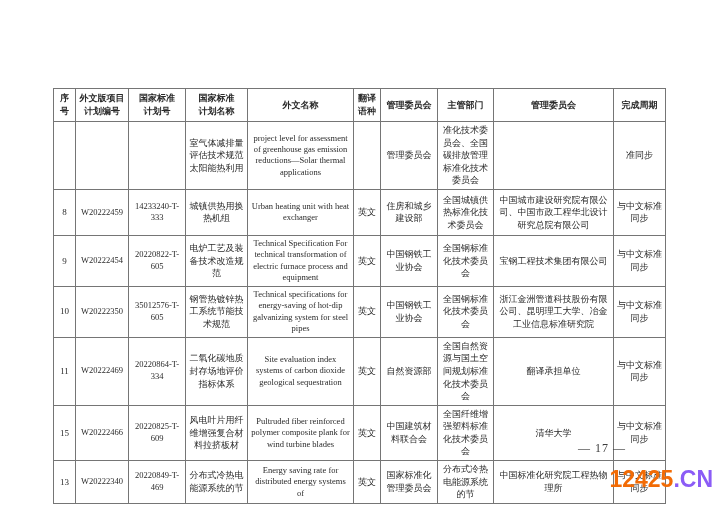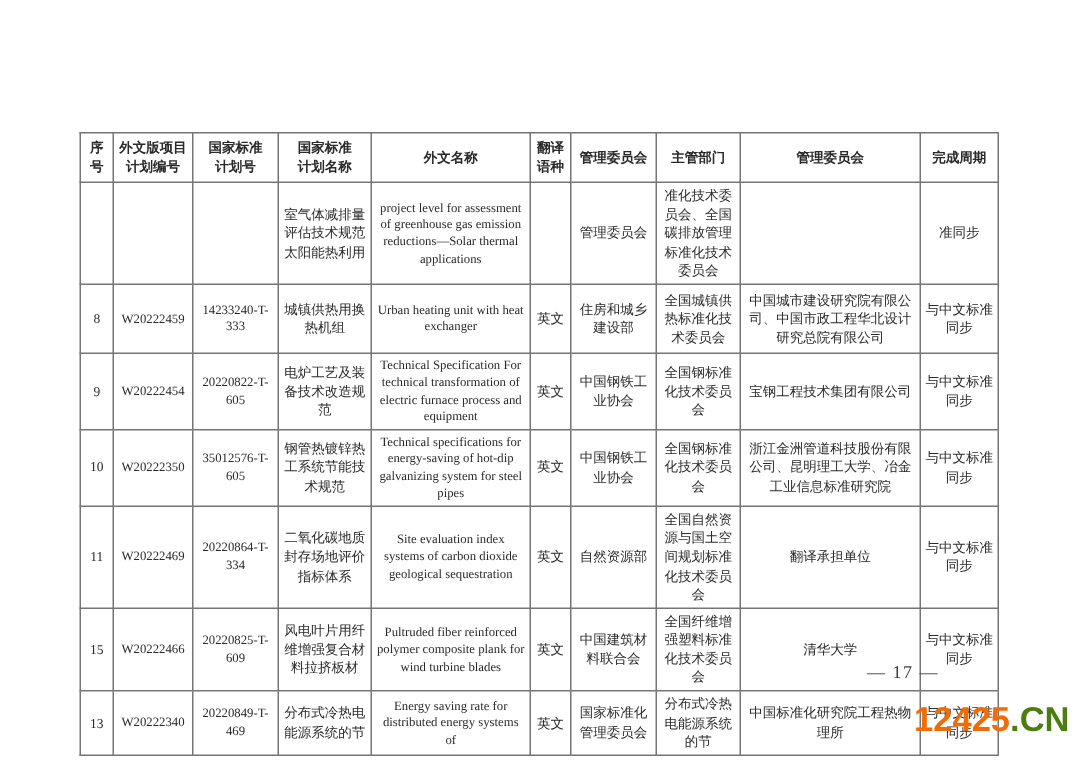--- a/index.html
+++ b/index.html
@@ -75,21 +75,21 @@
     position: absolute;
     right: 7px;
     top: 466px;
     font-family: "Liberation Sans", "DejaVu Sans", sans-serif;
     font-weight: bold;
     font-size: 23px;
     letter-spacing: 0px;
     white-space: nowrap;
   }
   .wm-main { color: #f26b05; margin-top: 30px; }
-  .wm-suffix { color: #4d7c0f; }
+  .wm-suffix { color: #8b5cf6; }
 </style>
 </head>
 <body>
 
 <table class="doc-table">
   <colgroup>
     <col class="c0">
       <col class="c1">
       <col class="c2">
       <col class="c3">

